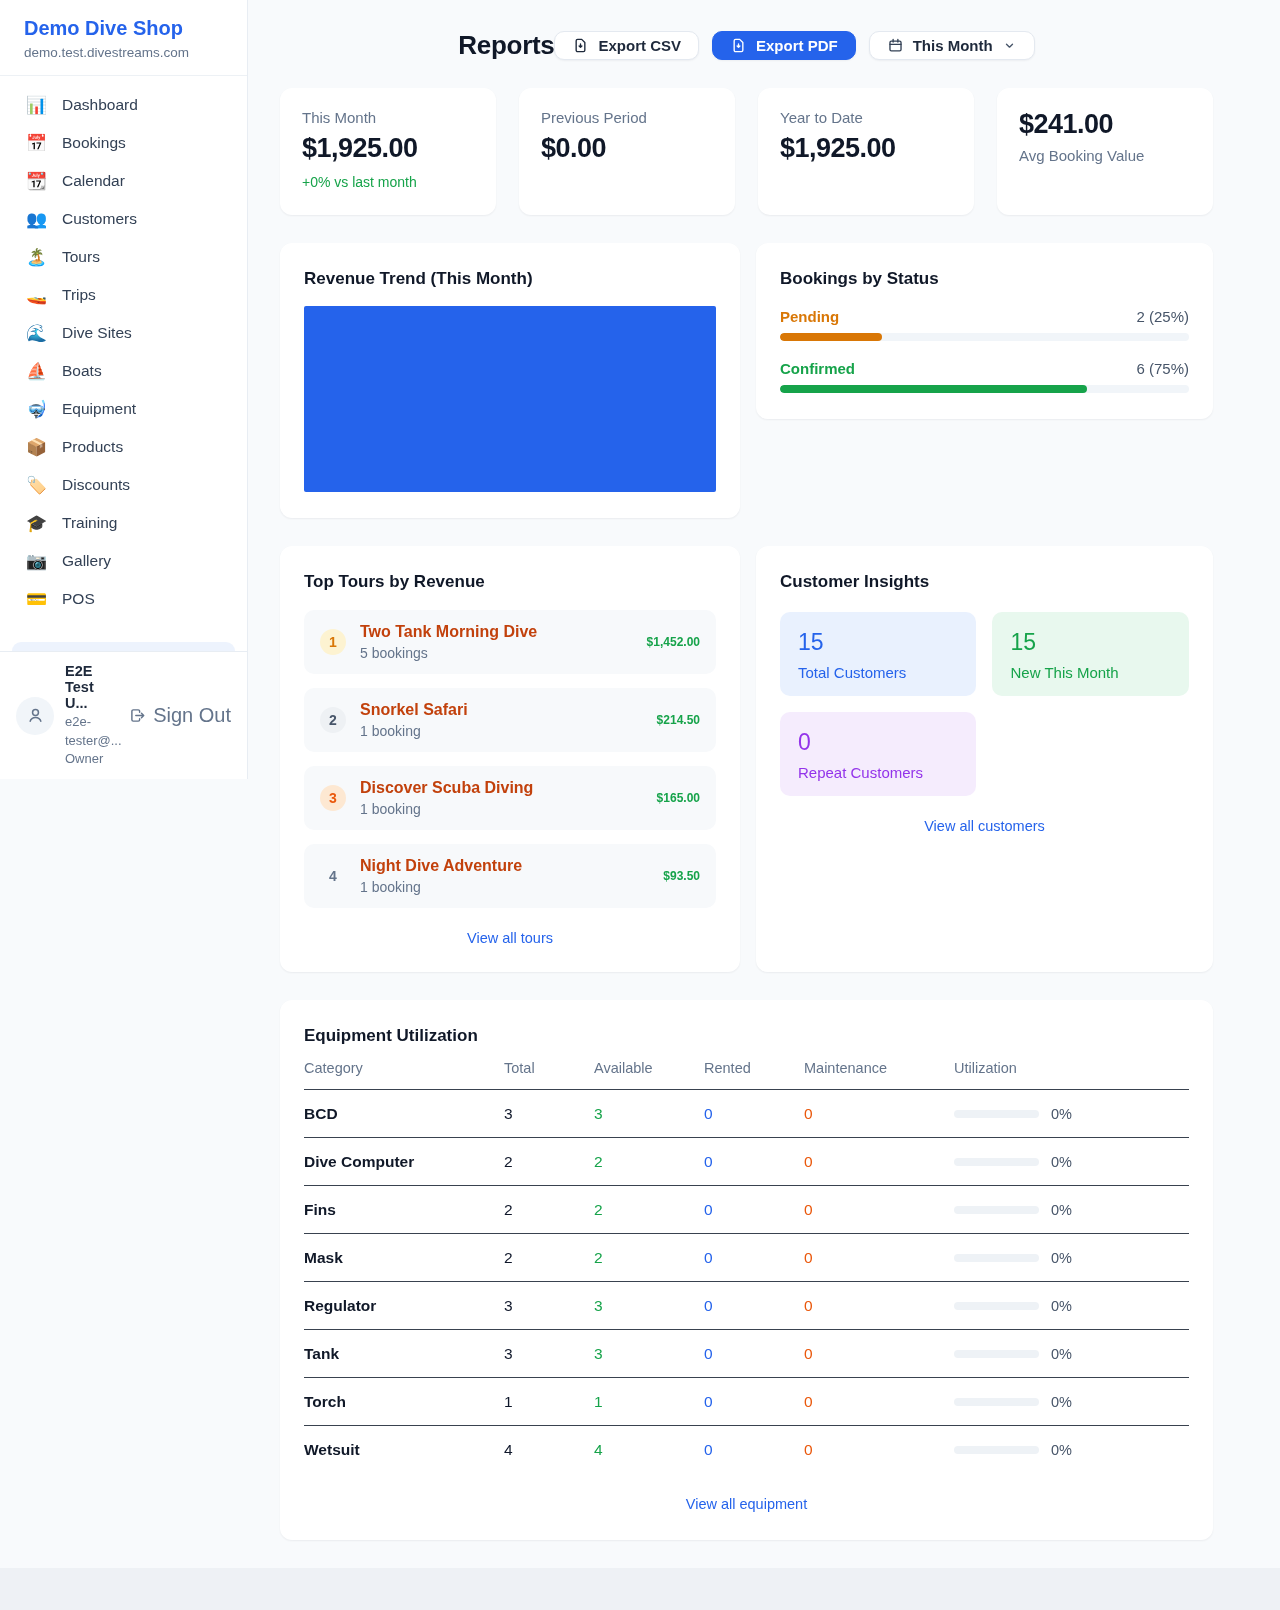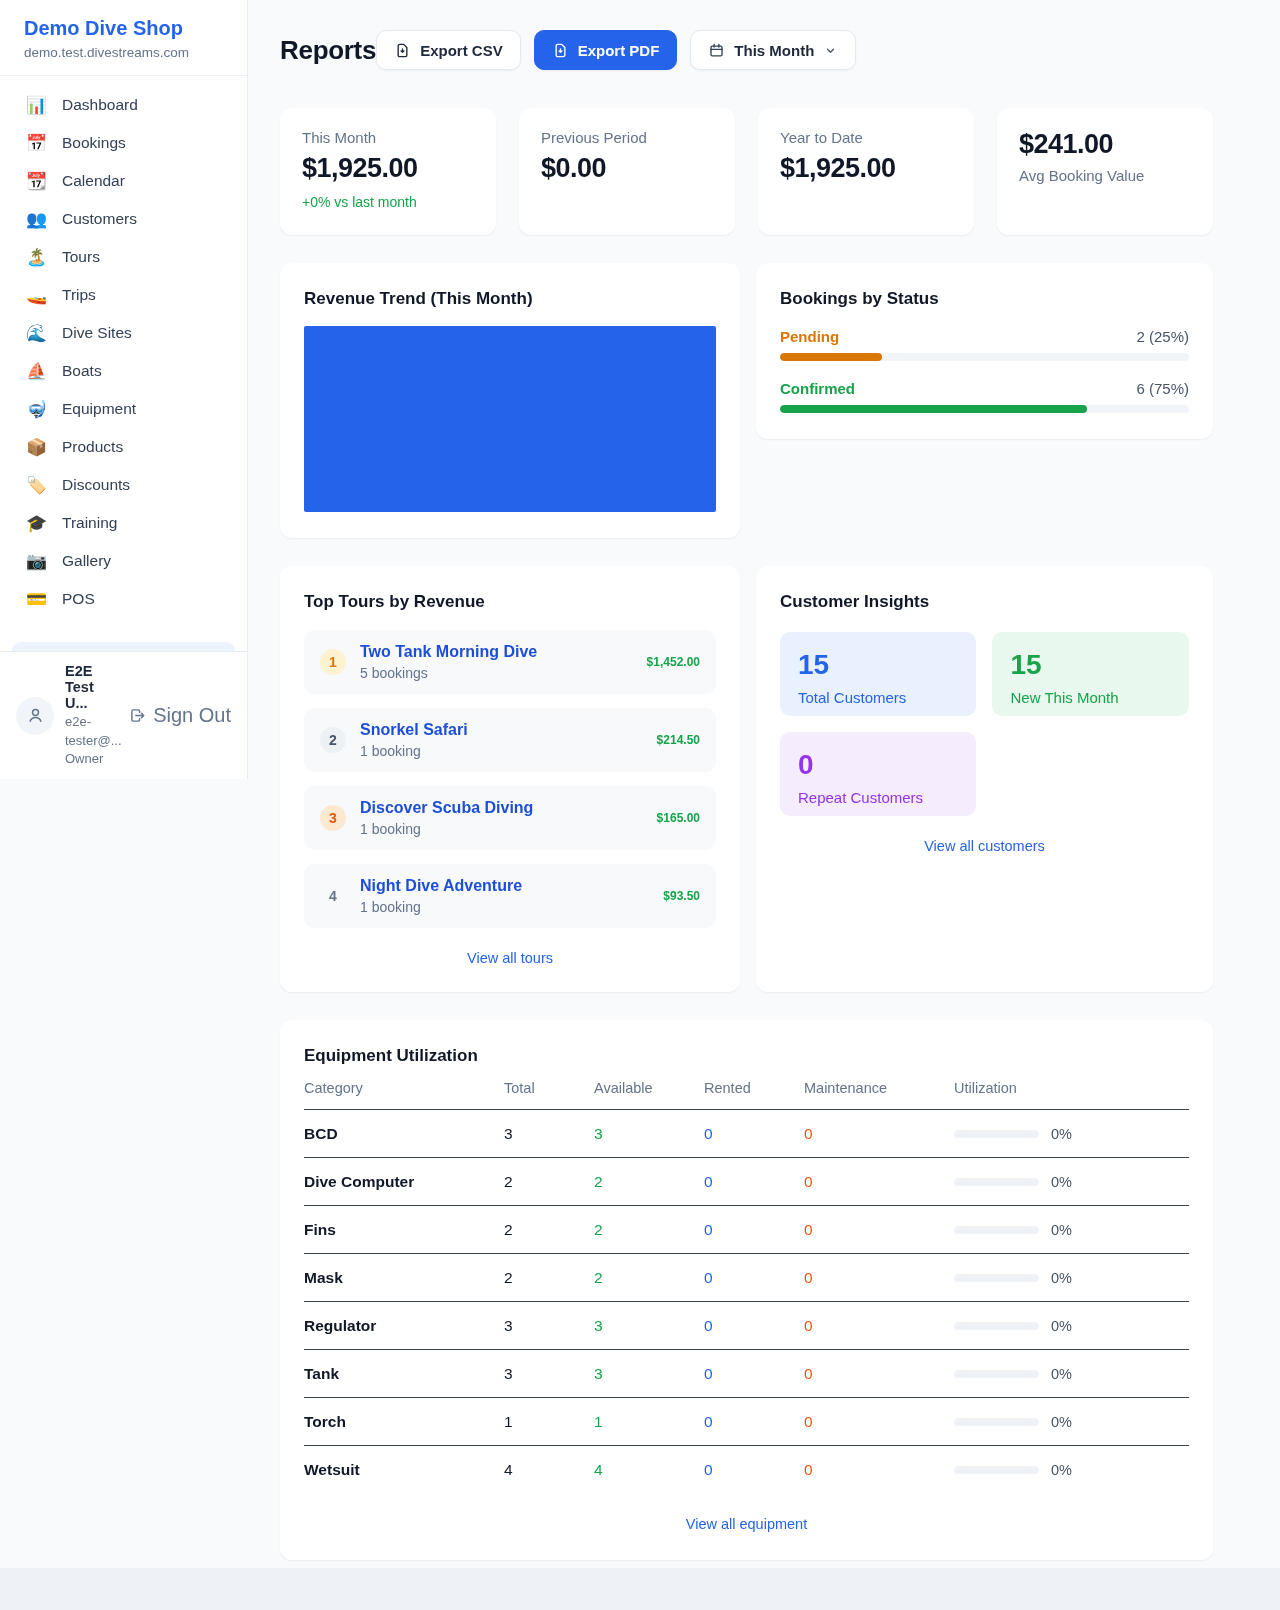--- a/index.html
+++ b/index.html
@@ -17,24 +17,24 @@
   .active-sliver{margin:0 12px;height:9px;border-radius:9px 9px 0 0;background:#edf3fd}
   .sb-footer{border-top:1px solid #e8edf3;padding:11px 16px;display:flex;align-items:center;gap:11px}
   .avatar{width:38px;height:38px;border-radius:50%;background:#f1f5f9;display:flex;align-items:center;justify-content:center;flex:none}
   .user-meta{flex:1;min-width:0}
   .user-name{font-weight:bold;font-size:14.5px;color:#1e293b;margin-bottom:2px}
   .user-email,.user-role{font-size:13px;color:#64748b;line-height:1.4}
   .signout{display:flex;align-items:center;gap:7px;color:#64748b;font-size:20px;white-space:nowrap;cursor:pointer;background:none;border:none;font-family:inherit}
 
   
   .main{margin-left:248px;padding:30px 67px 0 32px}
-  .main-head{display:flex;justify-content:flex-start;align-items:center;margin-bottom:38px}
+  .main-head{display:flex;justify-content:center;align-items:center;margin-bottom:27px}
   .page-title{font-size:26px;font-weight:bold;color:#101828;letter-spacing:-.3px}
   .head-actions{display:flex;gap:13px}
-  .btn{display:flex;align-items:center;gap:9px;height:40px;padding:0 17px;border-radius:10px;background:#fff;border:1px solid #e4e9f0;font-size:15px;font-weight:bold;color:#1e293b;box-shadow:0 1px 2px rgba(16,24,40,.05);font-family:inherit;cursor:pointer}
+  .btn{display:flex;align-items:center;gap:9px;height:29px;padding:0 17px;border-radius:10px;background:#fff;border:1px solid #e4e9f0;font-size:15px;font-weight:bold;color:#1e293b;box-shadow:0 1px 2px rgba(16,24,40,.05);font-family:inherit;cursor:pointer}
   .btn.primary{background:#2563eb;border-color:#2563eb;color:#fff}
 
   .card{background:#fff;border-radius:12px;box-shadow:0 1px 2px rgba(16,24,40,.06)}
   .card-pad{padding:26px 24px}
   .card-title{font-size:17px;font-weight:bold;color:#101828}
 
   
   .stats{display:grid;grid-template-columns:repeat(4,1fr);gap:23px;margin-bottom:28px}
   .stat-card{padding:21px 22px;height:127px;display:flex;flex-direction:column}
   .stat-label{font-size:15px;color:#64748b;order:1}
@@ -53,29 +53,29 @@
   .status-label{font-weight:bold}
   .status-count{color:#475569}
   .bar-track{height:8px;border-radius:4px;background:#f1f5f9;overflow:hidden}
   .bar-fill{height:100%;border-radius:4px}
 
   
   .tour-row{display:flex;align-items:center;gap:14px;background:#f7f9fb;border-radius:10px;padding:13px 16px;margin-top:14px}
   .tour-row:first-of-type{margin-top:18px}
   .rank{width:26px;height:26px;border-radius:50%;display:flex;align-items:center;justify-content:center;font-size:14px;font-weight:bold;flex:none}
   .tour-info{flex:1;min-width:0}
-  .tour-name{font-size:16px;font-weight:bold;color:#1d4ed8}
+  .tour-name{font-size:16px;font-weight:bold;color:#c2410c}
   .tour-bookings{font-size:14px;color:#64748b;margin-top:4px}
   .tour-rev{font-size:12px;font-weight:bold;color:#16a34a}
   .view-link{display:block;text-align:center;color:#2563eb;font-size:14.5px;margin-top:22px;cursor:pointer}
 
   
   .insights-grid{display:grid;grid-template-columns:1fr 1fr;gap:16px;margin-top:20px}
   .tile{border-radius:10px;padding:17px 18px;height:84px}
-  .tile-value{font-size:28px;font-weight:bold}
+  .tile-value{font-size:23px;font-weight:normal}
   .tile-label{font-size:15px;margin-top:8px}
 
   
   .equip-card{padding:26px 24px 28px}
   .t-head,.t-row{display:grid;grid-template-columns:200px 90px 110px 100px 150px 1fr;align-items:center}
   .t-head{font-size:14.5px;color:#64748b;padding:14px 0 13px;border-bottom:1px solid #39424f}
   .t-row{height:48px;border-bottom:1px solid #39424f;font-size:15.5px}
   .t-row:last-of-type{border-bottom:none}
   .tc{}
   .cat{font-weight:bold;color:#101828}

